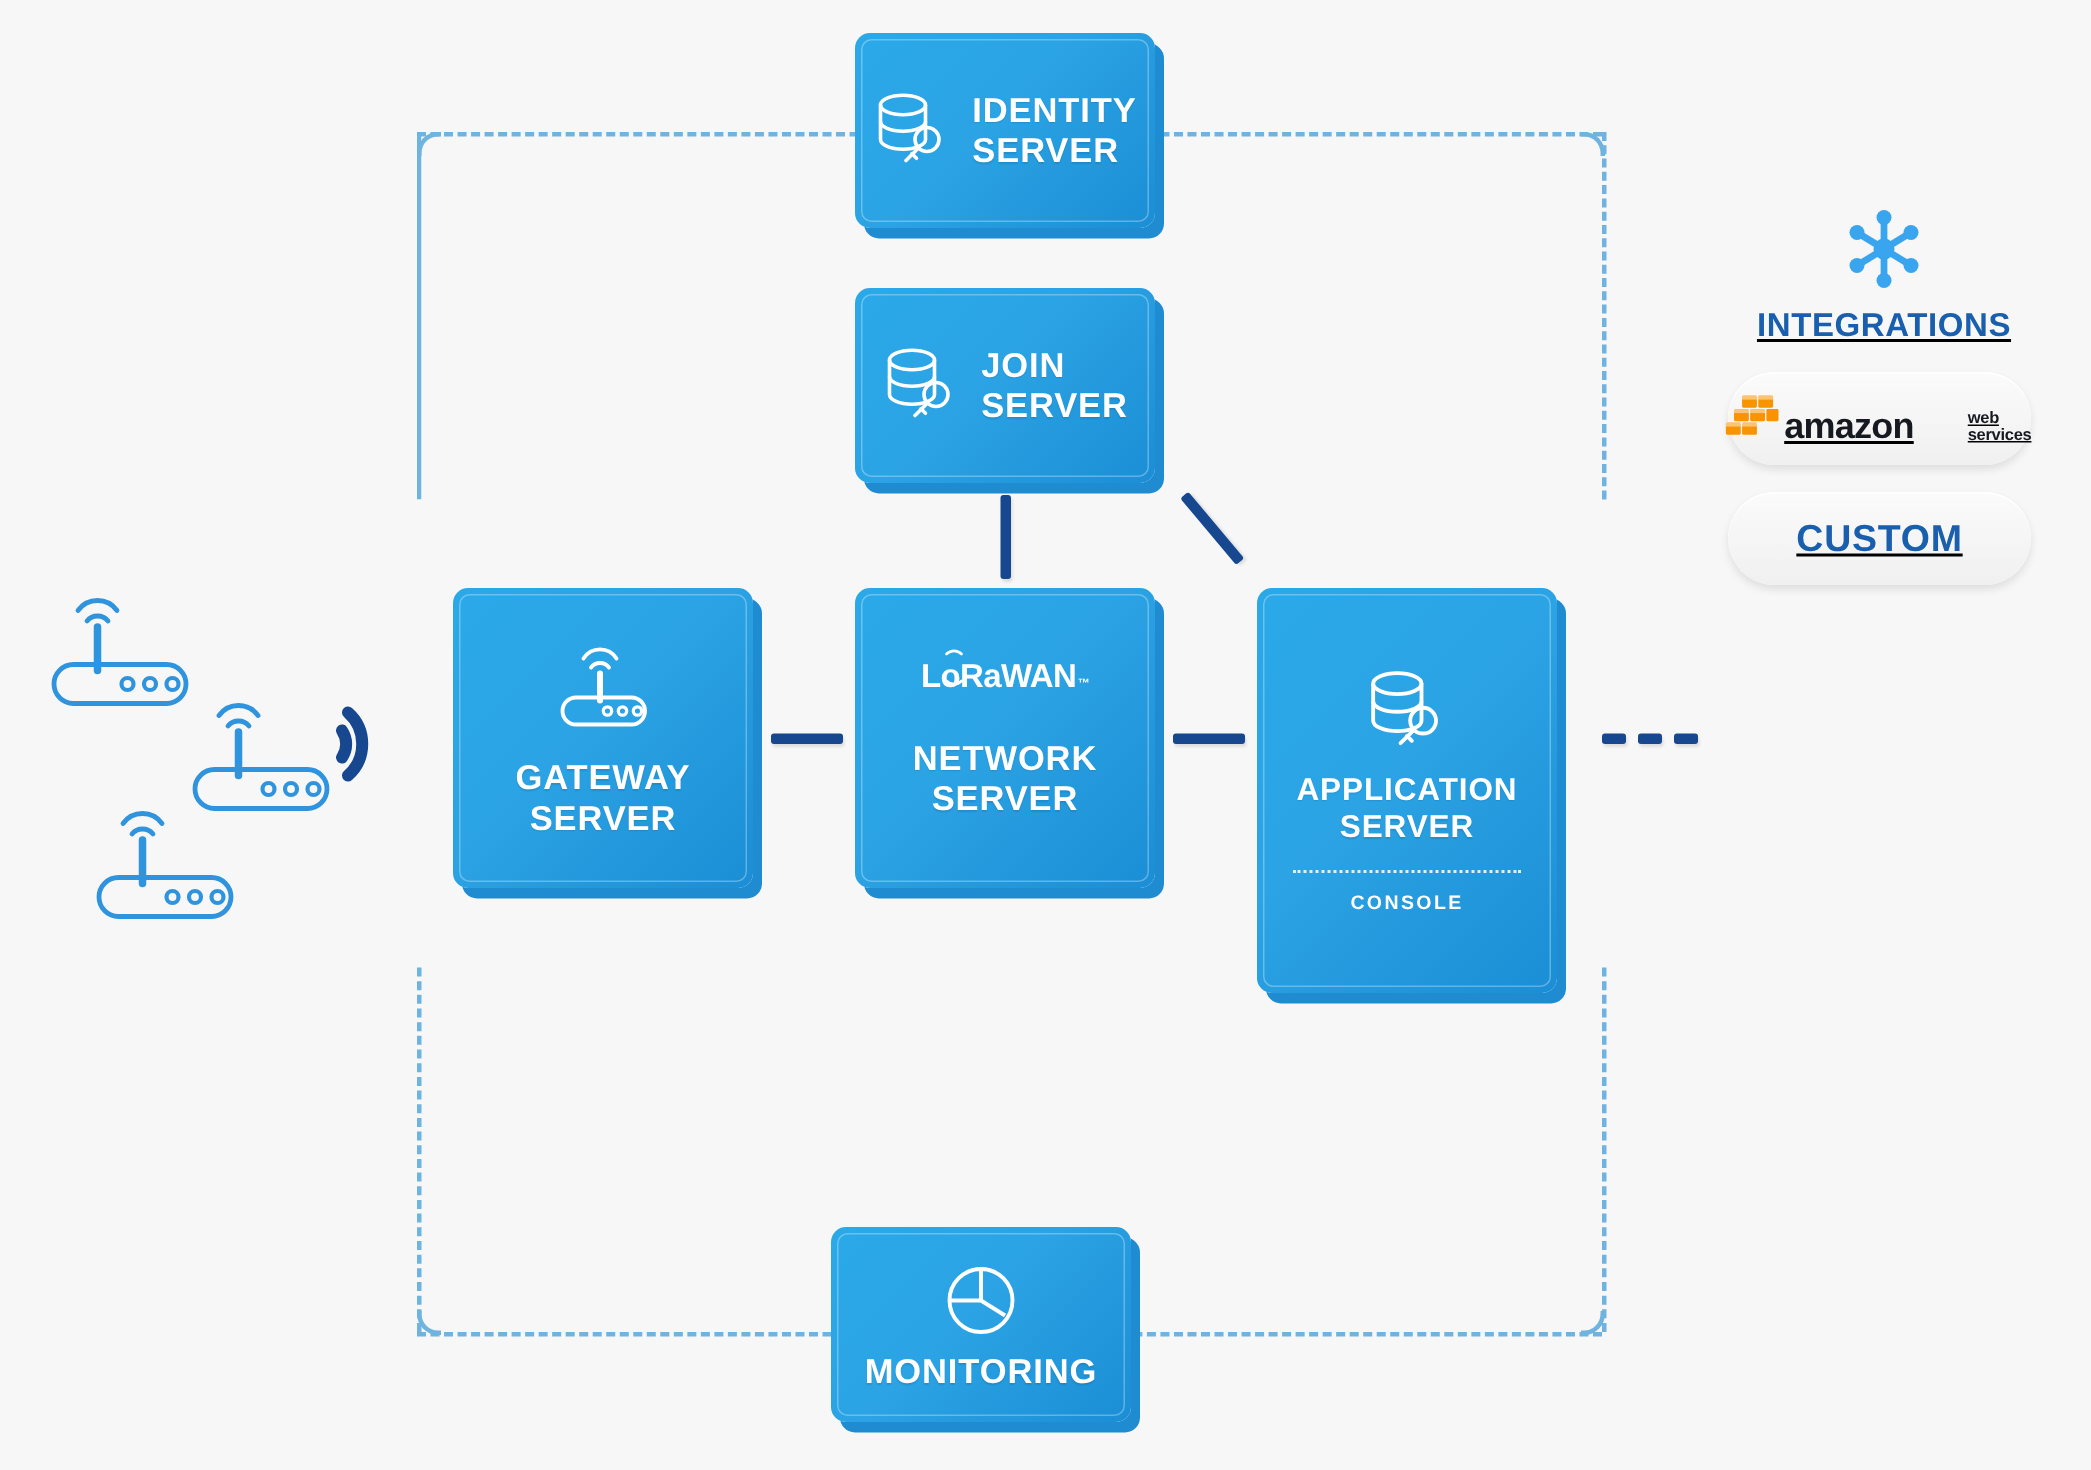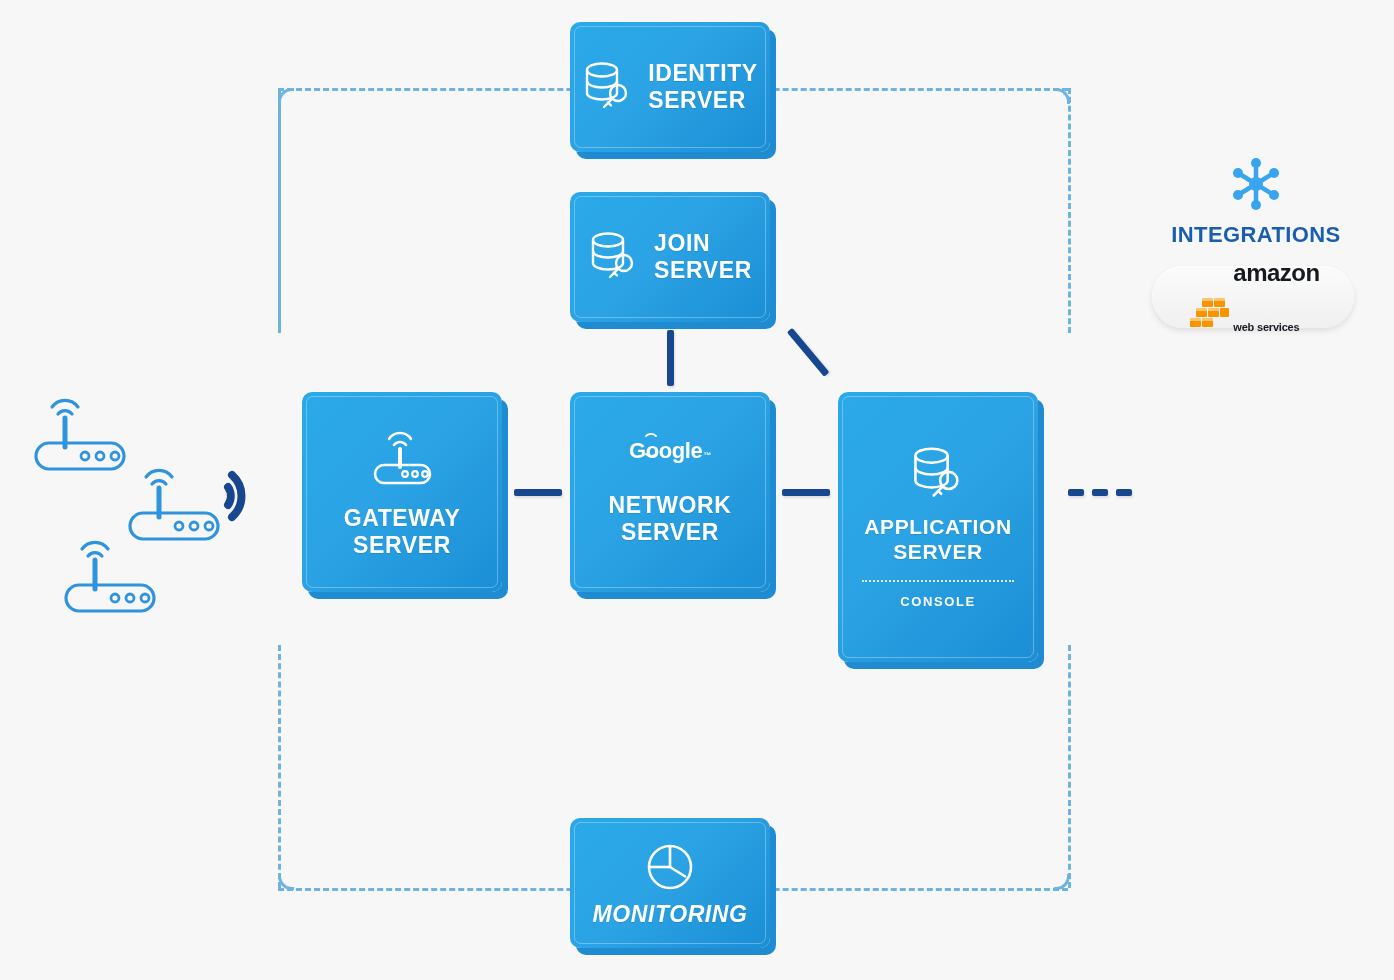--- a/index.html
+++ b/index.html
@@ -83,21 +83,21 @@
     letter-spacing: 0.6px;
     line-height: 1.16;
     text-shadow: 0 1px 1px rgba(0,0,0,0.10);
   }
 
   #card-identity { left: 570px; top: 22px;  width: 200px; height: 130px; }
   #card-join     { left: 570px; top: 192px; width: 200px; height: 130px; }
   #card-gateway  { left: 302px; top: 392px; width: 200px; height: 200px; }
   #card-network  { left: 570px; top: 392px; width: 200px; height: 200px; }
   #card-app      { left: 838px; top: 392px; width: 200px; height: 270px; }
-  #card-monitor  { left: 570px; top: 818px; width: 200px; height: 130px; font-style: italic; }
+  #card-monitor  { left: 554px; top: 818px; width: 200px; height: 130px; }
 
   
   .card.row-layout { flex-direction: row; gap: 14px; padding: 0 12px; }
   .card.row-layout .card-title { font-size: 23px; text-align: left; }
 
   .card.col-layout .card-title { font-size: 23px; margin-top: 14px; }
 
   #card-monitor .card-title { font-size: 23px; margin-top: 6px; }
 
   
@@ -138,21 +138,21 @@
   #dash2 { left: 1092px; top: 489px; }
   #dash3 { left: 1116px; top: 489px; }
 
   
   #gw1 { left: 32px;  top: 385px; }
   #gw2 { left: 126px; top: 455px; }
   #gw3 { left: 62px;  top: 527px; }
   #signal-arc { left: 222px; top: 465px; }
 
   
-  #integrations { position: absolute; left: 1152px; top: 156px; width: 208px; }
+  #integrations { position: absolute; left: 1152px; top: 138px; width: 208px; text-decoration: underline; }
   #integrations-icon { display: block; margin: 0 auto; }
   .integrations-title {
     margin-top: 10px;
     text-align: center;
     font-size: 22px;
     font-weight: 700;
     color: #1a5fae;
     letter-spacing: 0.4px;
   }
   .pill {
@@ -177,21 +177,21 @@
     letter-spacing: -1px; font-family: "Liberation Sans", sans-serif;
   }
   .mqtt-org {
     font-size: 8px; font-weight: 700; color: #6b1a6e;
     writing-mode: vertical-rl; letter-spacing: 1px;
     align-self: flex-start; margin-top: 4px;
   }
 
   
   .aws-wrap { display: flex; align-items: flex-end; gap: 1px; }
-  .aws-text-col { display: flex; flex-direction: column; line-height: 1; gap: 36px; }
+  .aws-text-col { display: flex; flex-direction: row; line-height: 1; gap: 36px; }
   .aws-amazon { font-size: 24px; font-weight: 700; color: #16191f; letter-spacing: -0.5px; }
   .aws-ws { font-size: 11px; font-weight: 600; color: #16191f; letter-spacing: -0.2px; margin-top: 1px; }
 
   
   .azure-wrap { display: flex; align-items: center; gap: 7px; }
   .azure-text-col { display: flex; flex-direction: column; line-height: 1.05; }
   .azure-ms { font-size: 13px; color: #8a9aa8; font-weight: 400; }
   .azure-name { font-size: 18px; color: #3d7fb5; font-weight: 400; }
 
   
@@ -316,21 +316,21 @@
       <span>SERVER</span>
     </div>
   </div>
 
   <div class="card col-layout" id="card-network">
     <div class="lorawan">
       <svg width="16" height="26" viewBox="0 0 16 26" fill="none" style="position:absolute;left:14px;top:-7px">
         <path d="M3 5 a7 7 0 0 1 10 0" stroke="#fff" stroke-width="1.8" stroke-linecap="round"></path>
         <path d="M3 23 a7 7 0 0 0 10 0" stroke="#fff" stroke-width="1.8" stroke-linecap="round"></path>
       </svg>
-      <span>Google</span>
+      <span>LoRaWAN</span>
         <span class="lw-tm">™</span>
     </div>
     <div class="card-title" style="margin-top:28px">
       <span>NETWORK</span><br>
       <span>SERVER</span>
     </div>
   </div>
 
   <div class="card col-layout" id="card-app">
     <svg width="56" height="58" viewBox="0 0 52 54" fill="none" class="ico">
@@ -399,16 +399,19 @@
         </svg>
         <div class="aws-text-col">
           <span class="aws-amazon">amazon</span>
           <span class="aws-ws">web services</span>
         </div>
       </div>
     </div>
 
 
 
+    <div class="pill">
+      <span class="pill-text">CUSTOM</span>
+    </div>
 
   </div>
 
 </div>
 
 </body></html>

